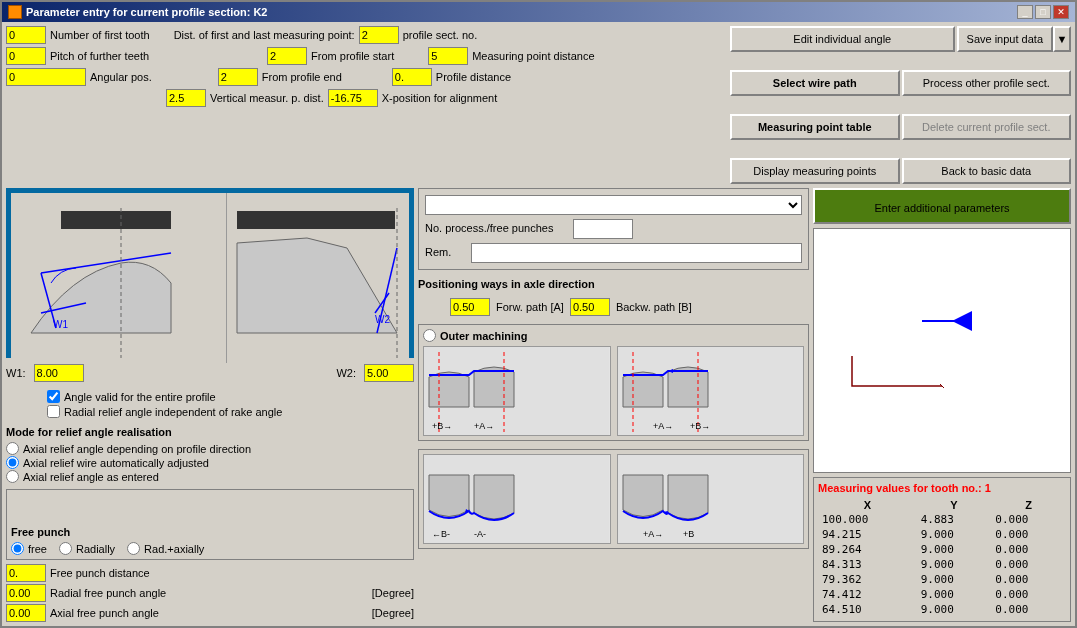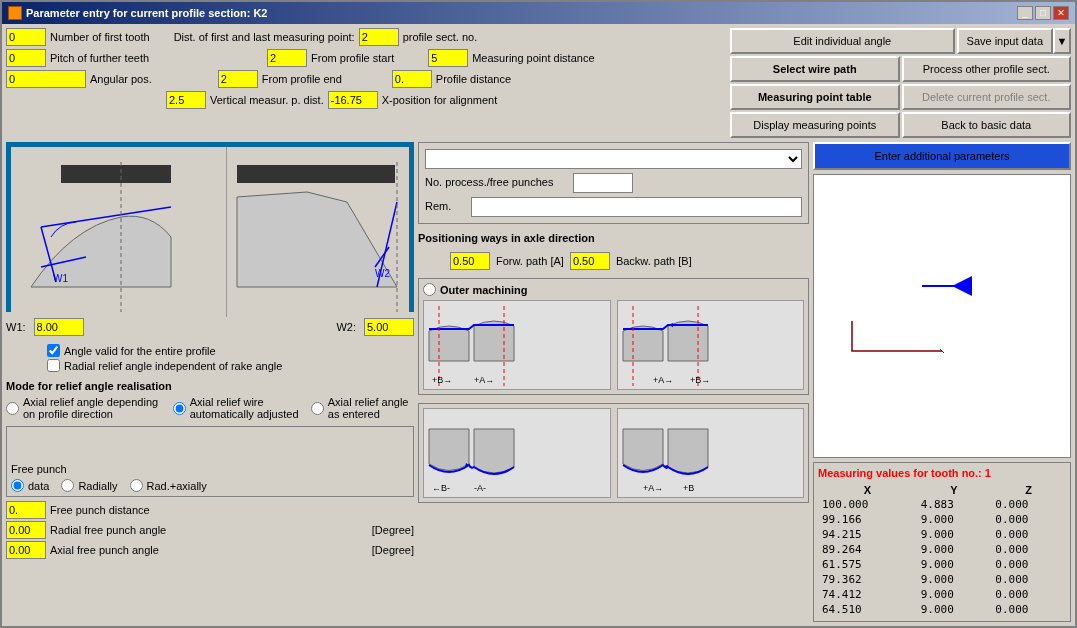--- a/index.html
+++ b/index.html
@@ -21,21 +21,21 @@
     
     .params-area { flex: 1; background: #d4d0c8; }
     
     .param-row { display: flex; align-items: center; gap: 4px; margin-bottom: 3px; }
     .param-label { font-size: 11px; }
     .input-yellow { background: #ffff00; border: 1px solid #808080; height: 18px; font-size: 11px; padding: 0 2px; }
     .input-w80 { width: 80px; }
     .input-w50 { width: 50px; }
     .input-w40 { width: 40px; }
     
-    .right-buttons { display: flex; flex-direction: column; gap: 2px; width: 356px; padding-left: 15px; }
+    .right-buttons { display: flex; flex-direction: column; gap: 18px; width: 356px; padding-left: 15px; }
     .btn-row { display: flex; gap: 2px; }
     .btn { background: #d4d0c8; border: 2px solid; border-color: #ffffff #808080 #808080 #ffffff; padding: 2px 8px; font-size: 11px; cursor: pointer; height: 26px; white-space: nowrap; }
     .btn-bold { font-weight: bold; }
     .btn-gray { color: #808080; }
     .btn-wide { flex: 1; }
     .dropdown-arrow { background: #d4d0c8; border: 2px solid; border-color: #ffffff #808080 #808080 #ffffff; width: 18px; height: 26px; display: flex; align-items: center; justify-content: center; cursor: pointer; }
     
     .main-section { display: flex; gap: 4px; flex: 1; }
     
     .left-panel { width: 408px; display: flex; flex-direction: column; gap: 4px; }
@@ -46,46 +46,46 @@
     
     .diagram-left { width: 220px; height: 170px; position: relative; overflow: hidden; }
     .diagram-right { width: 188px; height: 170px; position: relative; overflow: hidden; border-left: 1px solid #999; }
     
     .angles-row { display: flex; align-items: center; gap: 8px; padding: 2px 0; }
     .angle-label { font-size: 11px; }
     
     .checkboxes { display: flex; flex-direction: column; gap: 2px; padding: 2px 0; }
     .cb-row { display: flex; align-items: center; gap: 4px; font-size: 11px; padding-left: 41px; }
     
-    .radio-group { display: flex; flex-direction: row; gap: 1px; }
+    .radio-group { display: flex; flex-direction: column; gap: 1px; }
     .radio-row { display: flex; align-items: center; gap: 4px; font-size: 11px; }
     
     .free-punch { border: 1px solid #808080; padding: 4px; margin-top: 2px; }
-    .free-punch-title { font-size: 11px; font-weight: normal; margin-bottom: 4px; margin-top: 32px; }
+    .free-punch-title { font-size: 11px; font-weight: bold; margin-bottom: 4px; margin-top: 32px; }
     .radio-inline { display: flex; gap: 12px; }
     
     .center-panel { flex: 1; display: flex; flex-direction: column; gap: 4px; }
     
     .cutting-tech { border: 1px solid #808080; padding: 6px; background: #d4d0c8; }
     .field-label { font-size: 11px; margin-bottom: 2px; }
     .select-field { width: 100%; height: 20px; border: 1px solid #808080; background: white; font-size: 11px; }
     .text-field { border: 1px solid #808080; background: white; height: 20px; font-size: 11px; padding: 0 2px; }
     .field-row { display: flex; align-items: center; gap: 20px; margin-top: 4px; }
     
     .positioning { margin-top: 4px; font-size: 11px; font-weight: bold; }
     .path-row { display: flex; align-items: center; gap: 6px; margin-top: 4px; margin-left: 32px; }
     .path-label { font-size: 11px; }
     
     .machining-section { border: 1px solid #808080; margin-top: 4px; padding: 4px; }
     .machining-label { display: flex; align-items: center; gap: 4px; font-size: 11px; font-weight: bold; margin-bottom: 4px; }
     .machining-diagrams { display: flex; gap: 6px; }
     .mach-diagram { flex: 1; height: 90px; border: 1px solid #999; background: #e8e8e8; position: relative; overflow: hidden; }
     
     .right-panel { width: 258px; display: flex; flex-direction: column; gap: 4px; }
-    .add-params-btn { background: #1d4ed8; border: 2px solid; border-color: #ffffff #808080 #808080 #ffffff; padding: 6px 8px; font-size: 11px; cursor: pointer; width: 100%; height: 28px; }
+    .add-params-btn { background: #4d7c0f; border: 2px solid; border-color: #ffffff #808080 #808080 #ffffff; padding: 12px 8px; font-size: 11px; cursor: pointer; width: 100%; height: 36px; }
     
     .preview-area { border: 1px solid #808080; background: white; flex: 1; min-height: 150px; position: relative; display: flex; align-items: center; justify-content: center; }
     
     .measuring-values { border: 1px solid #808080; background: #d4d0c8; padding: 4px; }
     .mv-title { font-size: 11px; margin-bottom: 4px; }
     .mv-title span { color: red; font-weight: bold; }
     .mv-table { width: 100%; border-collapse: collapse; }
     .mv-table th { font-size: 11px; text-align: center; padding: 1px 4px; }
     .mv-table td { font-size: 11px; text-align: left; padding: 1px 4px; font-family: monospace; }
     
@@ -256,21 +256,21 @@
             <input type="radio" name="mode" style="">
             <span>Axial relief angle as entered</span>
           </div>
         </div>
 
         <div class="free-punch">
           <div class="free-punch-title">Free punch</div>
           <div class="radio-inline">
             <div class="radio-row">
               <input type="radio" name="fp" checked="" style="">
-              <span>data</span>
+              <span>free</span>
             </div>
             <div class="radio-row">
               <input type="radio" name="fp" style="">
               <span>Radially</span>
             </div>
             <div class="radio-row">
               <input type="radio" name="fp" style="">
               <span>Rad.+axially</span>
             </div>
           </div>
@@ -421,36 +421,31 @@
                 <th>Z</th>
               </tr>
             </thead>
             <tbody id="mv-tbody">
             <tr>
                   <td>100.000</td>
                   <td>4.883</td>
                   <td>0.000</td>
                 </tr>
                 <tr>
-                  <td>99.166</td>
-                  <td>9.000</td>
-                  <td>0.000</td>
-                </tr>
-                <tr>
                   <td>94.215</td>
                   <td>9.000</td>
                   <td>0.000</td>
                 </tr>
                 <tr>
                   <td>89.264</td>
                   <td>9.000</td>
                   <td>0.000</td>
                 </tr>
                 <tr>
-                  <td>61.575</td>
+                  <td>84.313</td>
                   <td>9.000</td>
                   <td>0.000</td>
                 </tr>
                 <tr>
                   <td>79.362</td>
                   <td>9.000</td>
                   <td>0.000</td>
                 </tr>
                 <tr>
                   <td>74.412</td>

